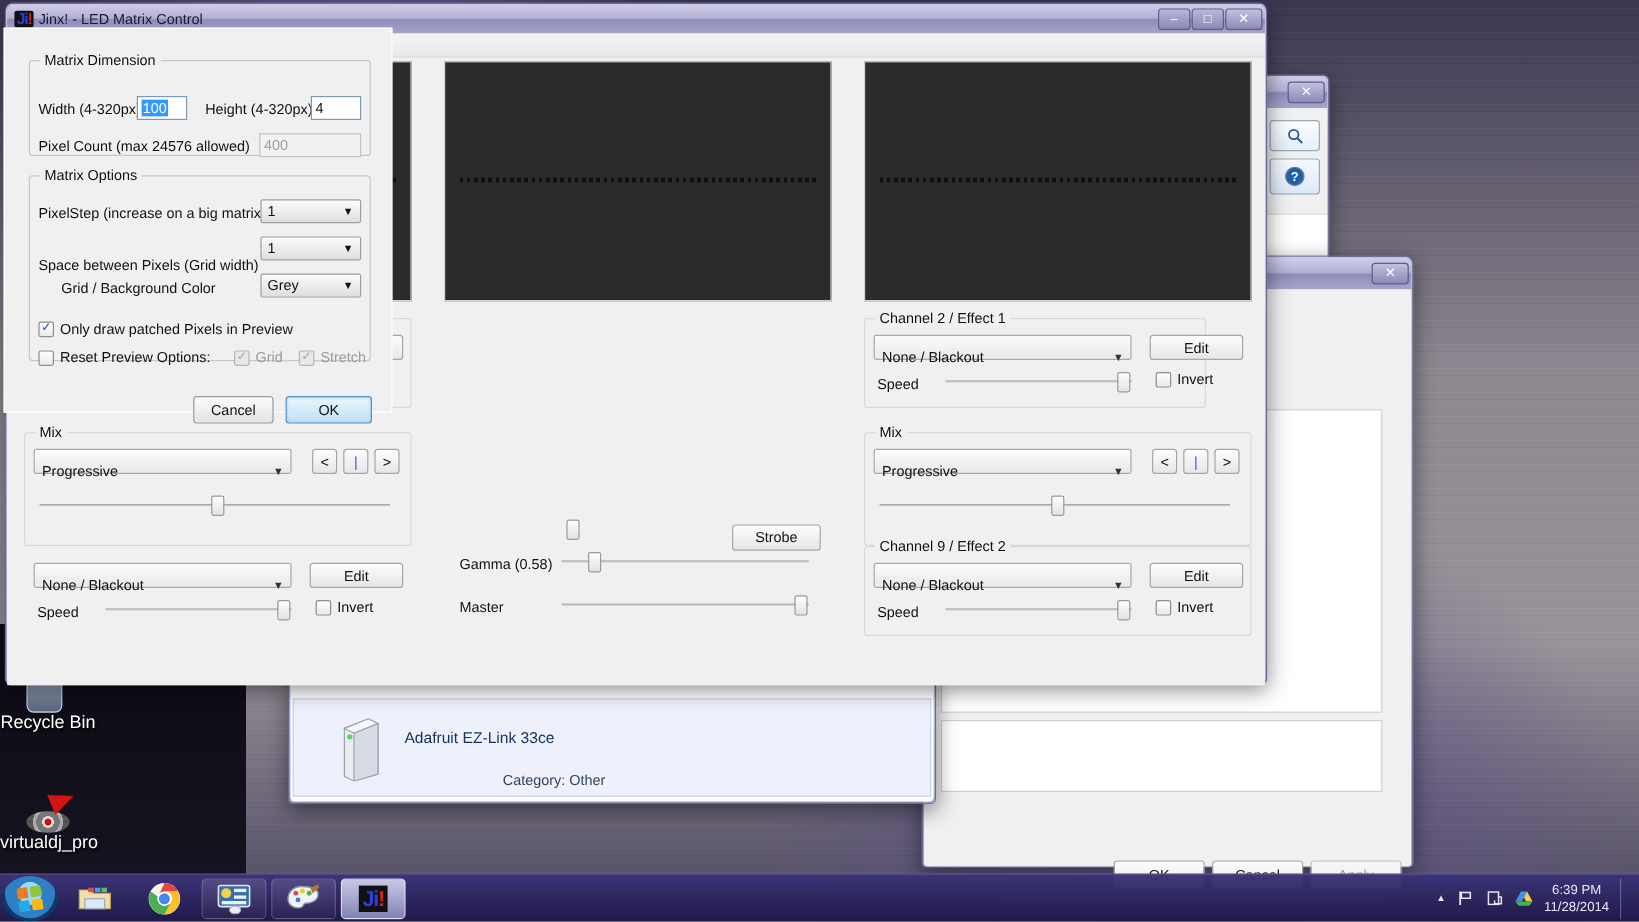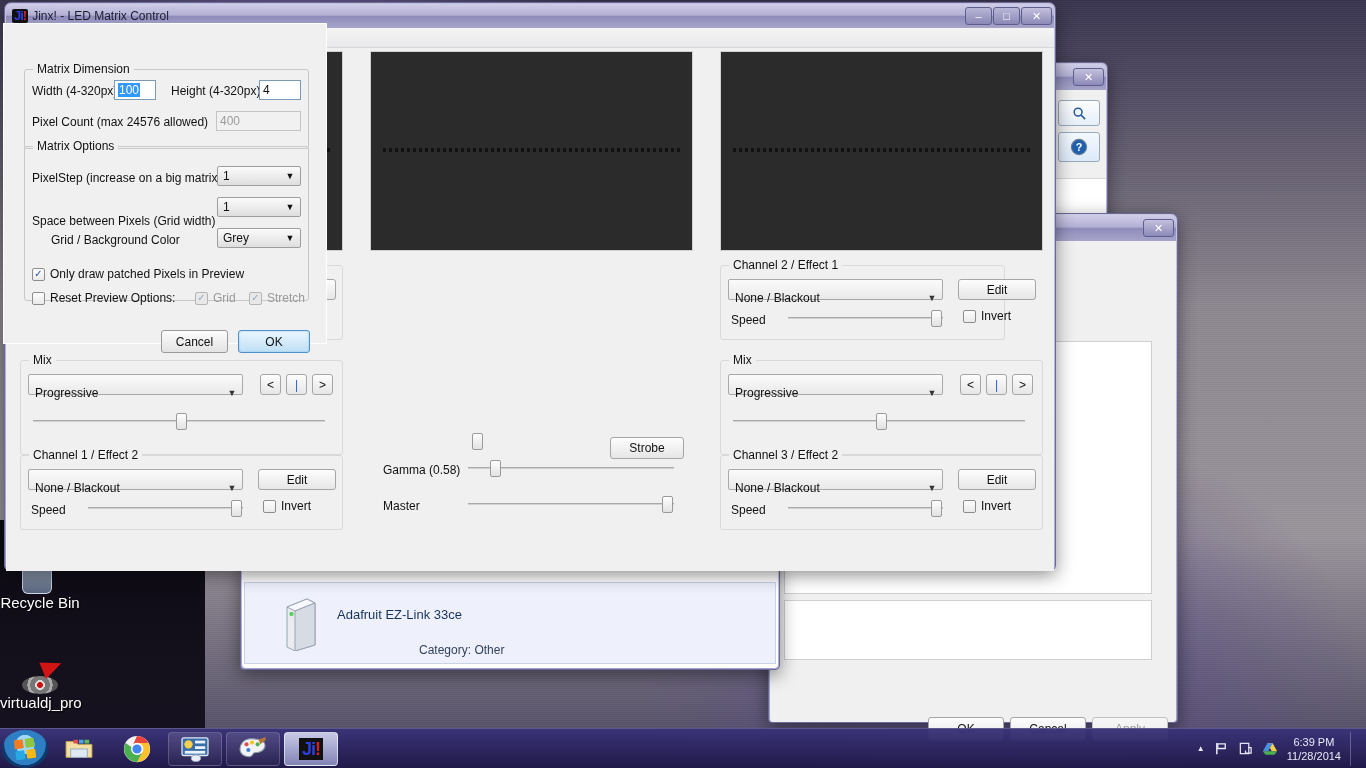--- a/index.html
+++ b/index.html
@@ -362,23 +362,20 @@
         <span class="arr">▼</span>
       </div>
       <div class="btn sm" style="left:254px; top:326px;">&lt;</div>
       <div class="btn sm" style="left:280px; top:326px; color:#2b5fd0;">|</div>
       <div class="btn sm" style="left:306px; top:326px;">&gt;</div>
       <div class="sld" style="left:27px; top:363px; width:292px;">
         <div class="track"></div>
         <div class="thumb" style="left:143px;"></div>
       </div>
 
-      <div class="grp" style="left:14px; top:407px; width:323px; height:75px;">
-        <span class="grp-cap">Channel 1 / Effect 2</span>
-      </div>
       <div class="cbo" style="left:22px; top:421px; width:215px;">
         <span class="val">None / Blackout</span>
         <span class="arr">▼</span>
       </div>
       <div class="btn" style="left:252px; top:421px; width:78px;">Edit</div>
       <span class="lbl" style="left:25px; top:455px;">Speed</span>
       <div class="sld" style="left:82px; top:450px; width:155px;">
         <div class="track"></div>
         <div class="thumb" style="left:143px;"></div>
       </div>
@@ -429,21 +426,21 @@
       </div>
       <div class="btn sm" style="left:954px; top:326px;">&lt;</div>
       <div class="btn sm" style="left:980px; top:326px; color:#2b5fd0;">|</div>
       <div class="btn sm" style="left:1006px; top:326px;">&gt;</div>
       <div class="sld" style="left:727px; top:363px; width:292px;">
         <div class="track"></div>
         <div class="thumb" style="left:143px;"></div>
       </div>
 
       <div class="grp" style="left:714px; top:407px; width:323px; height:75px;">
-        <span class="grp-cap">Channel 3 / Effect 2</span>
+        <span class="grp-cap">Channel 9 / Effect 2</span>
       </div>
       <div class="cbo" style="left:722px; top:421px; width:215px;">
         <span class="val">None / Blackout</span>
         <span class="arr">▼</span>
       </div>
       <div class="btn" style="left:952px; top:421px; width:78px;">Edit</div>
       <span class="lbl" style="left:725px; top:455px;">Speed</span>
       <div class="sld" style="left:782px; top:450px; width:155px;">
         <div class="track"></div>
         <div class="thumb" style="left:143px;"></div>
@@ -457,21 +454,21 @@
   </div>
 </div>
 
 <div id="mdlg">
   <div class="win-title">
     <span class="tt" style="padding-left:0;">Matrix Options</span>
     <span class="wbtn red" style="width:16px; height:15px; font-size:9px;">✕</span>
   </div>
   <div class="dlg-body">
 
-    <div class="grp" style="left:20px; top:26px; width:285px; height:80px; border-color:#c8c8c8;margin-top:19px;">
+    <div class="grp" style="left:20px; top:26px; width:285px; height:80px; border-color:#c8c8c8;">
       <span class="grp-cap">Matrix Dimension</span>
     </div>
     <span class="lbl" style="left:28px; top:60px;">Width (4-320px)</span>
     <div class="tin" style="left:110px; top:56px; width:42px;">
       <span class="sel">100</span>
     </div>
     <span class="lbl" style="left:167px; top:60px;">Height (4-320px)</span>
     <div class="tin" style="left:255px; top:56px; width:42px;">
       <span>4</span>
     </div>

